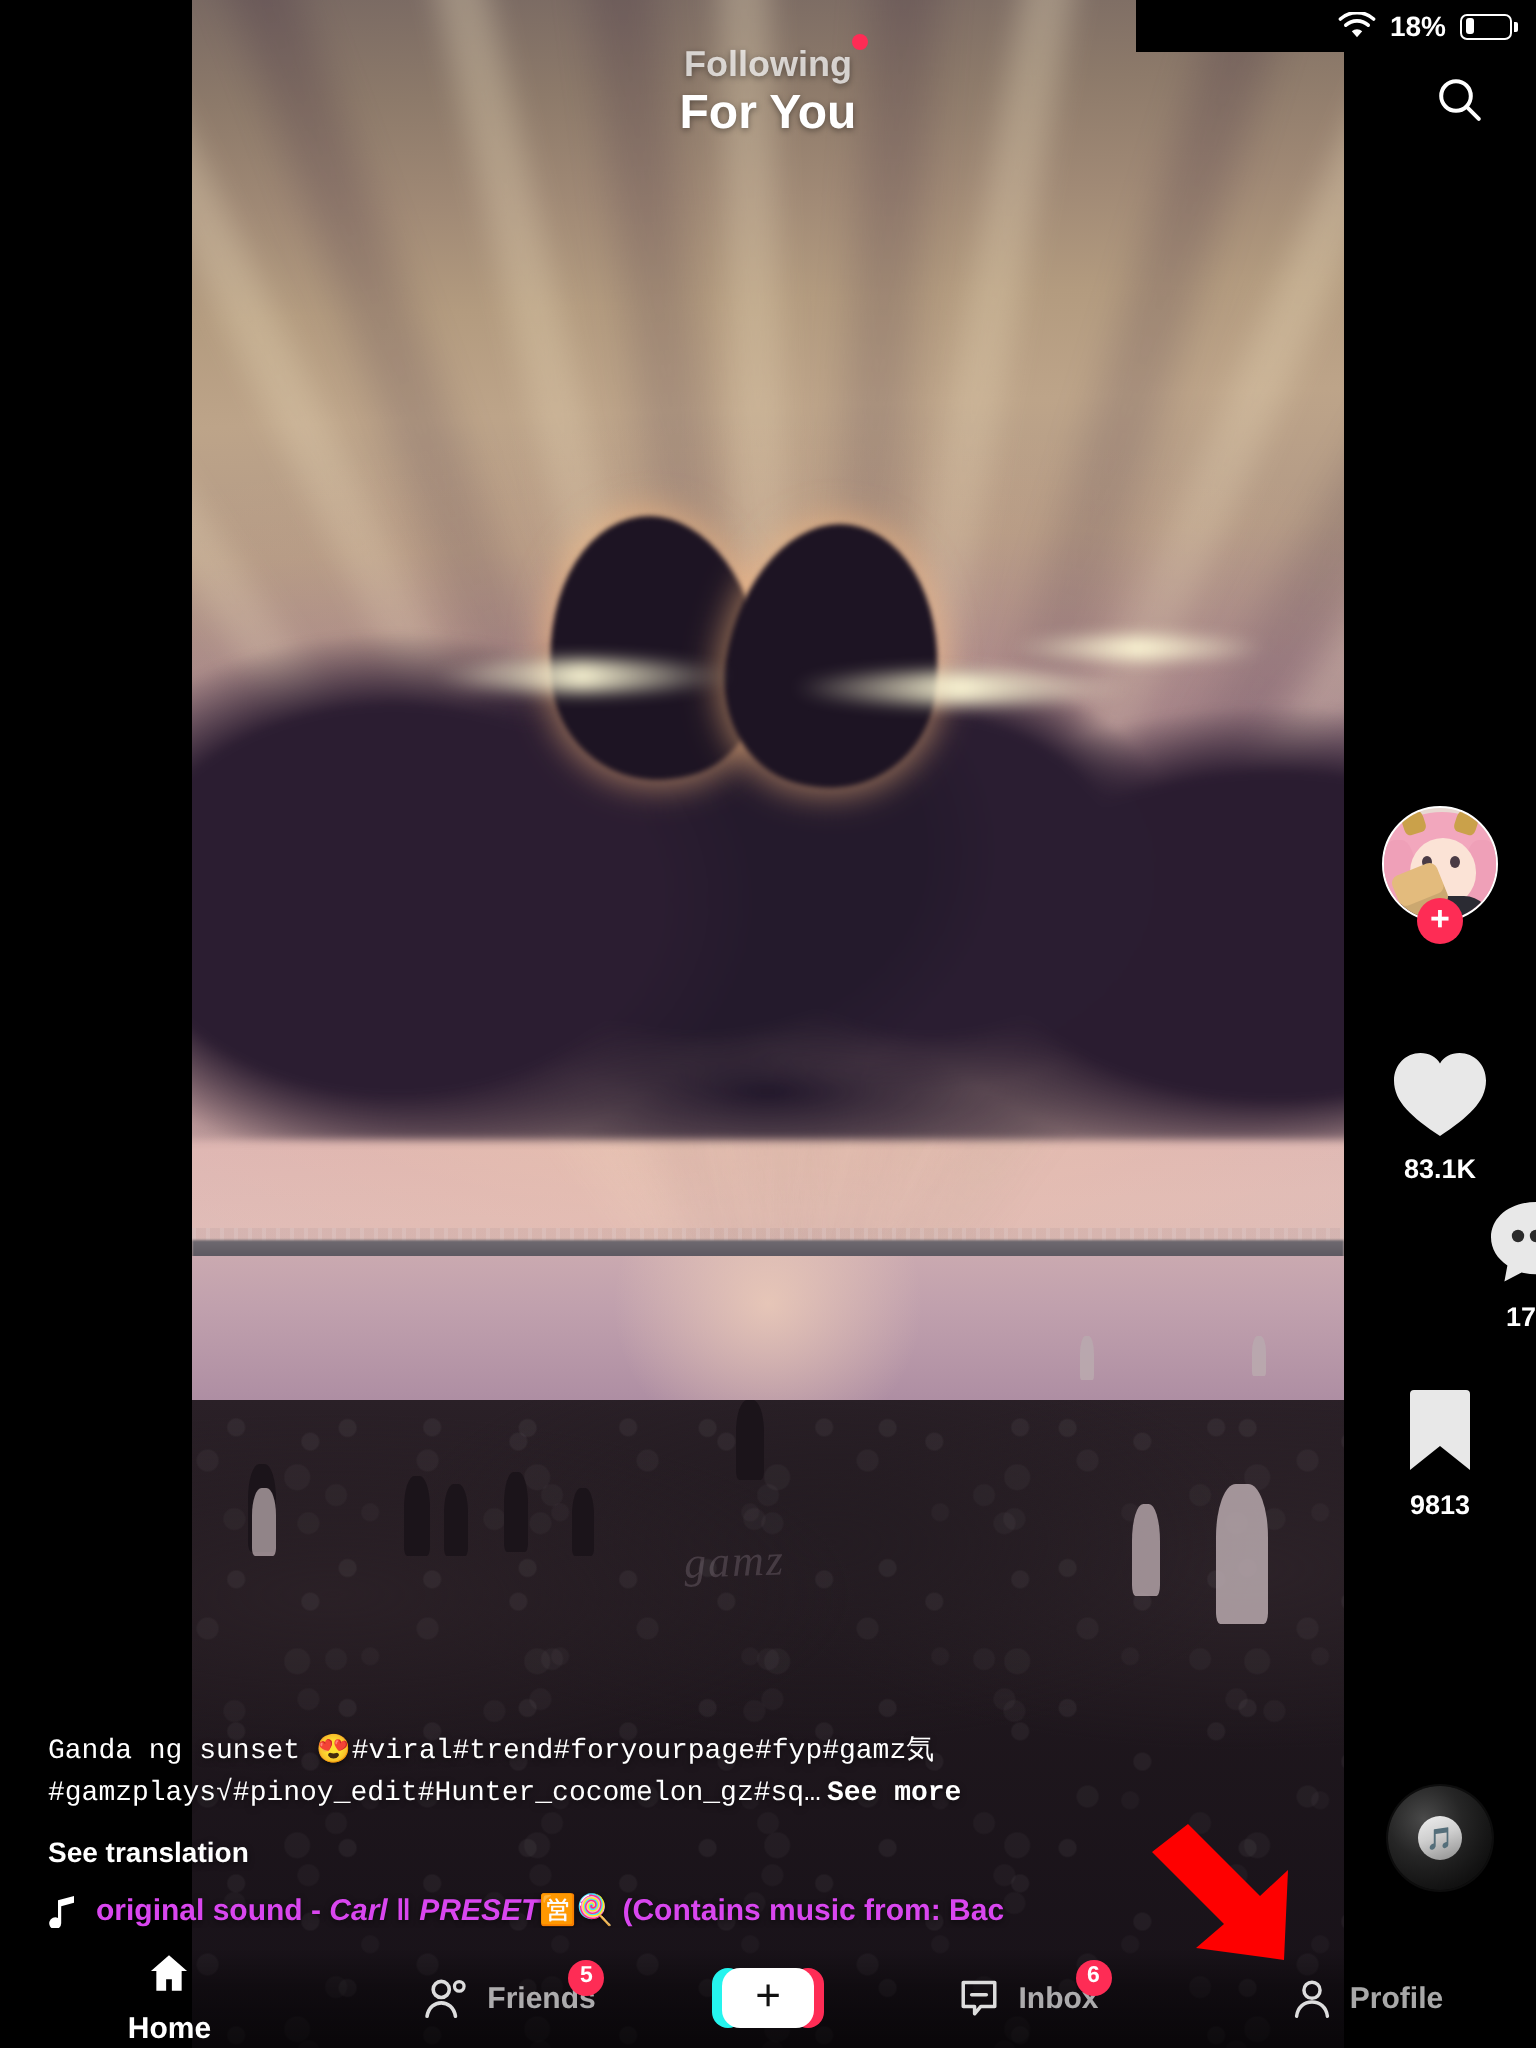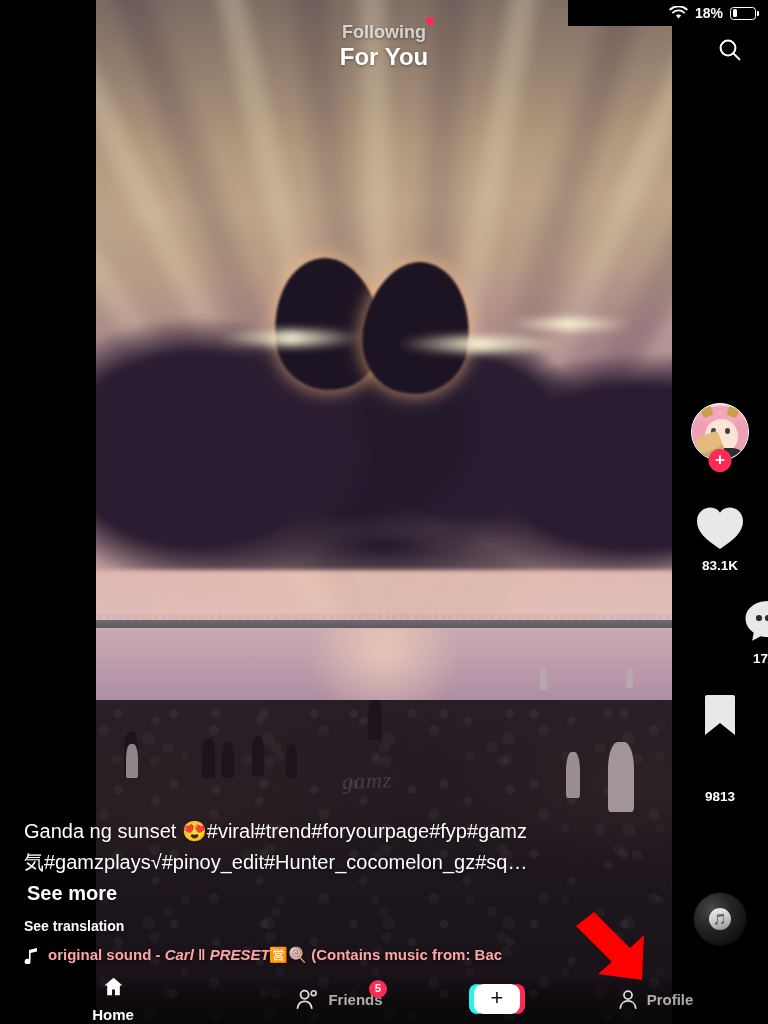--- a/index.html
+++ b/index.html
@@ -171,28 +171,28 @@
   .disc-center {
     width:22px; height:22px; border-radius:50%;
     background:linear-gradient(160deg,#efefef 0%, #cfcfcf 45%, #8d8d8d 100%);
     display:flex; align-items:center; justify-content:center; font-size:11px;
   }
 
   
   .info { position:absolute; left:24px; bottom:60px; width:508px; z-index:32; }
   .handle { color:#fff; font-size:19px; font-weight:700; text-shadow:0 1px 3px rgba(0,0,0,.55); margin-bottom:11px; }
   .caption {
-    color:#fff; font-size:20px; line-height:1.55; font-weight:500;
-    text-shadow:0 1px 3px rgba(0,0,0,.55); word-break:break-word;
+    color:#fff; font-size:14px; line-height:1.55; font-weight:500;
+    text-shadow:0 1px 3px rgba(0,0,0,.55); word-break:break-word;font-family:Liberation Mono, monospace;
   }
   .see-more { font-weight:700; color:#fff; margin-left:3px; cursor:pointer; }
   .see-translation { color:#fff; font-size:14px; font-weight:700; margin-top:9px; text-shadow:0 1px 3px rgba(0,0,0,.55); cursor:pointer; }
   .music-row {
     display:flex; align-items:center; gap:9px; margin-top:12px;
-    color:#fca5a5; font-size:15px; font-weight:600; text-shadow:0 1px 3px rgba(0,0,0,.55);
+    color:#d946ef; font-size:15px; font-weight:600; text-shadow:0 1px 3px rgba(0,0,0,.55);
     white-space:nowrap; overflow:hidden;
   }
   .music-row .mtitle i { font-weight:700; font-style:italic; }
 
   
   .bottomnav {
     position:absolute; left:0; bottom:0; width:768px; height:50px; z-index:38;
     display:flex; align-items:center; background:rgba(0,0,0,.0);
   }
   .bn-bg { position:absolute; inset:0; background:linear-gradient(180deg, rgba(0,0,0,0) 0%, rgba(0,0,0,.35) 40%, rgba(0,0,0,.62) 100%); }
@@ -322,38 +322,38 @@
             <div class="av-eye r"></div>
           <div class="av-body"></div>
           <div class="av-food"></div>
         </div>
         <div class="follow-plus">
           <span>+</span>
         </div>
       </div>
     </div>
 
-    <div class="rail-item" style="top:505px;text-align:center;">
+    <div class="rail-item" style="top:524px;text-align:center;">
       <svg width="50" height="46" viewBox="0 0 50 46">
         <path d="M25 44C11 34.5 2 27 2 16.2 2 8.3 8 2.5 15.2 2.5c4.3 0 7.9 2 9.8 5.2 1.9-3.2 5.5-5.2 9.8-5.2C42 2.5 48 8.3 48 16.2 48 27 39 34.5 25 44z" fill="#e8e8e8"></path>
       </svg>
       <div class="rail-count">83.1K</div>
     </div>
 
     <div class="rail-item" style="top:598px;margin-left:48px;">
       <svg width="50" height="46" viewBox="0 0 50 46">
         <path d="M25 3C12 3 2.5 10.7 2.5 20.6c0 5.7 3.2 10.8 8.2 14.1l-1.5 8.1 8.6-4.6c2.3.6 4.7.9 7.2.9 13 0 22.5-7.7 22.5-17.6C47.5 10.7 38 3 25 3z" fill="#e8e8e8"></path>
         <circle cx="16" cy="20" r="3.1" fill="#2b2b2b"></circle>
         <circle cx="25" cy="20" r="3.1" fill="#2b2b2b"></circle>
         <circle cx="34" cy="20" r="3.1" fill="#2b2b2b"></circle>
       </svg>
       <div class="rail-count">1753</div>
     </div>
 
-    <div class="rail-item" style="top:692px;gap:44px;">
+    <div class="rail-item" style="top:692px;">
       <svg width="50" height="46" viewBox="0 0 50 46">
         <path d="M12 3h26a2 2 0 0 1 2 2v38L25 31 10 43V5a2 2 0 0 1 2-2z" fill="#e8e8e8"></path>
       </svg>
       <div class="rail-count">9813</div>
     </div>
 
 
     <div class="rail-item" style="top:893px;">
       <div class="disc">
         <div class="disc-center">🎵</div>
@@ -395,20 +395,28 @@
       <span>Friends</span>
       <span class="bn-badge" style="left:calc(50% + 30px);">5</span>
     </div>
 
     <div class="create-wrap">
       <div class="create-btn">
         <span class="create-plus">+</span>
       </div>
     </div>
 
+    <div class="bn-item">
+      <svg width="23" height="22" viewBox="0 0 24 24">
+        <path d="M3.4 3.6h17.2v13H13l-3.4 4v-4H3.4z" stroke="#ddd" stroke-width="1.9" fill="none" stroke-linejoin="round"></path>
+        <line x1="8" y1="10.2" x2="16" y2="10.2" stroke="#ddd" stroke-width="1.9" stroke-linecap="round"></line>
+      </svg>
+      <span>Inbox</span>
+      <span class="bn-badge" style="left:calc(50% + 24px);">6</span>
+    </div>
 
     <div class="bn-item">
       <svg width="22" height="23" viewBox="0 0 24 24">
         <circle cx="12" cy="7.2" r="4.4" stroke="#ddd" stroke-width="1.9" fill="none"></circle>
         <path d="M3.6 21.4c.6-5 4.2-7.8 8.4-7.8s7.8 2.8 8.4 7.8" stroke="#ddd" stroke-width="1.9" fill="none" stroke-linecap="round"></path>
       </svg>
       <span>Profile</span>
     </div>
   </div>
 

